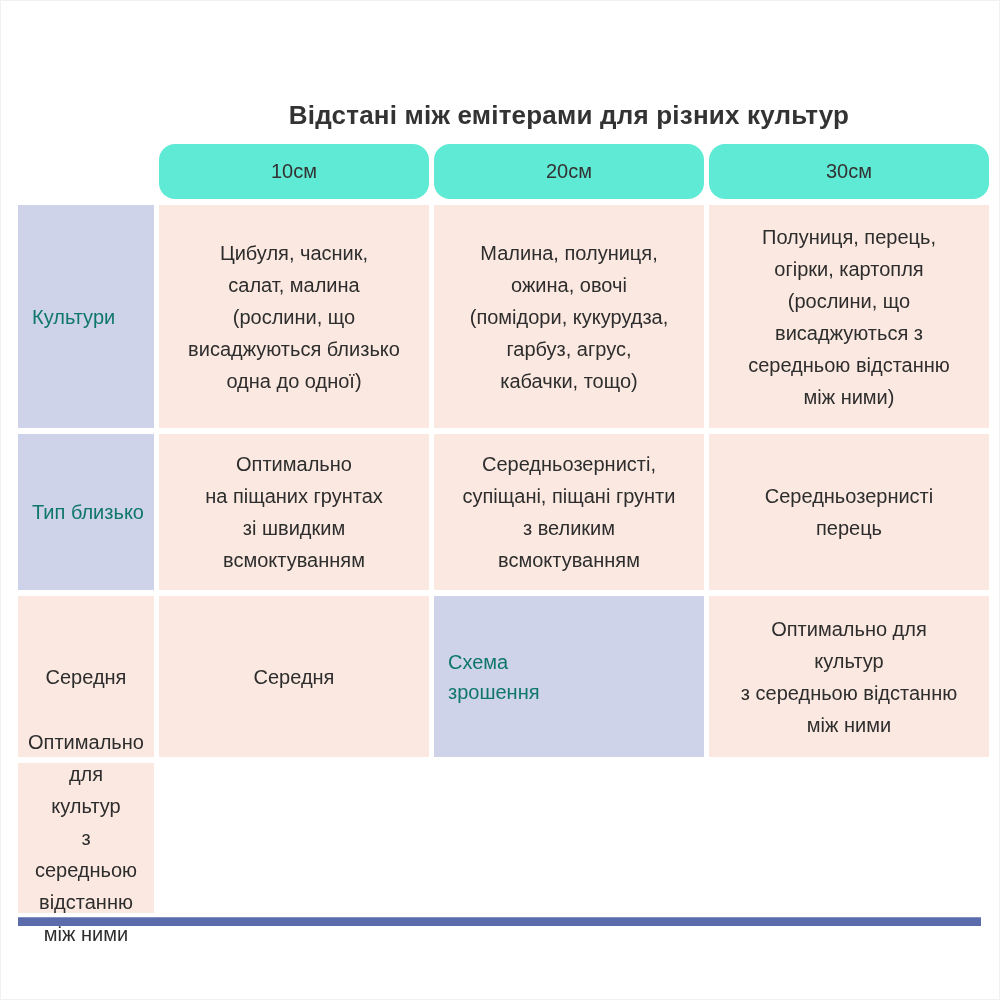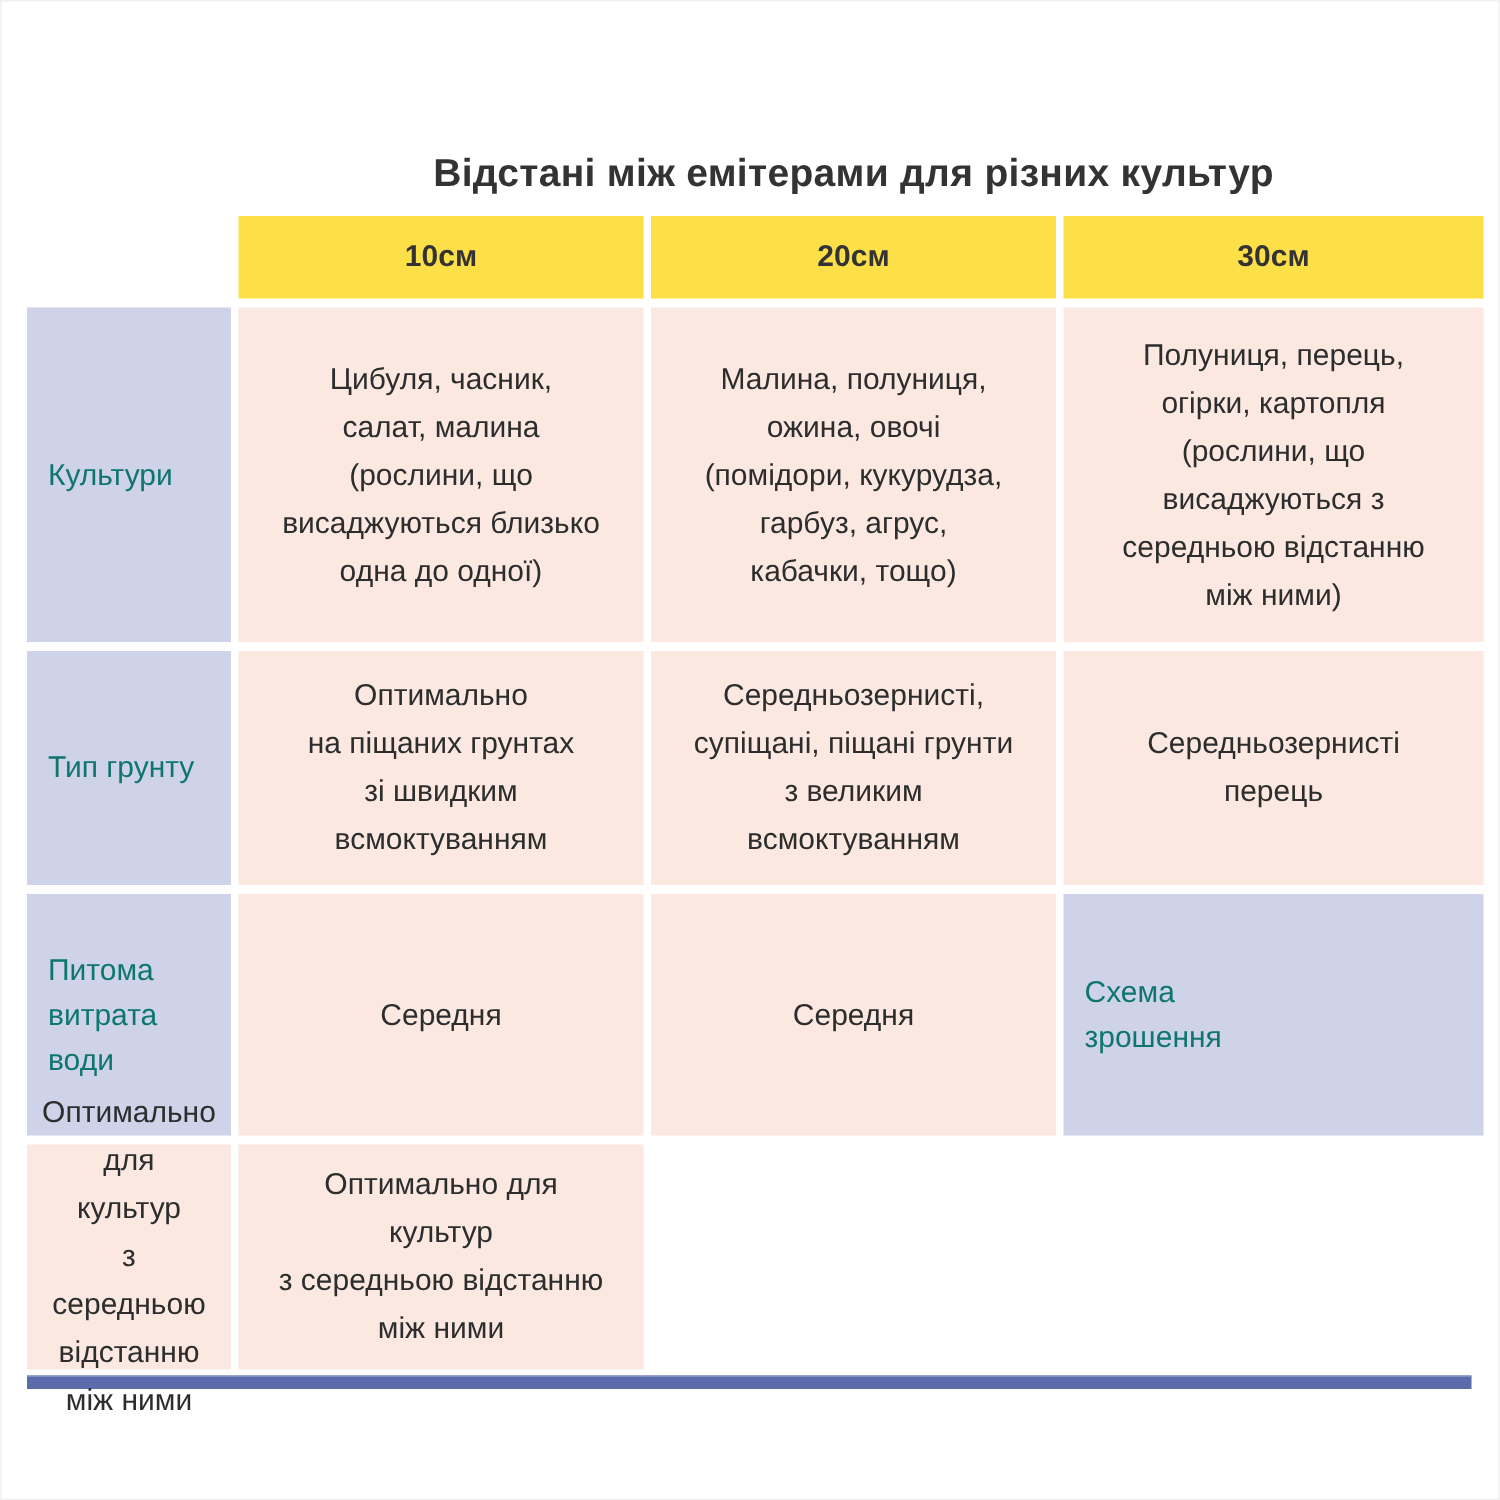--- a/index.html
+++ b/index.html
@@ -34,27 +34,28 @@
   .grid {
     display: grid;
     grid-template-columns: 136px 270px 270px 280px;
     grid-template-rows: 55px 223px 156px 161px 150px;
     column-gap: 5px;
     row-gap: 6px;
     width: 971px;
   }
   .corner { background: transparent; }
   .hdr {
-    background: #fde047;
+    background: #5eead4;
     display: flex;
     align-items: center;
     justify-content: center;
     font-size: 20px;
-    font-weight: bold;
+    font-weight: normal;
     color: #333333;
+    border-radius: 16px;
   }
   .rowhdr {
     background: #ced3e9;
     display: flex;
     align-items: center;
     padding-left: 14px;
     padding-right: 6px;
     font-size: 20px;
     line-height: 1.5;
     white-space: pre-line;
@@ -107,35 +108,32 @@
 (помідори, кукурудза,
 гарбуз, агрус,
 кабачки, тощо)</div>
     <div class="cell">Полуниця, перець,
 огірки, картопля
 (рослини, що
 висаджуються з
 середньою відстанню
 між ними)</div>
 
-    <div class="rowhdr">Тип грунту</div>
+    <div class="rowhdr">Тип близько</div>
     <div class="cell">Оптимально
 на піщаних грунтах
 зі швидким
 всмоктуванням</div>
     <div class="cell">Середньозернисті,
 супіщані, піщані грунти
 з великим
 всмоктуванням</div>
     <div class="cell">Середньозернисті
 перець</div>
 
-    <div class="rowhdr">Питома
-витрата
-води</div>
     <div class="cell">Середня</div>
     <div class="cell">Середня</div>
 
     <div class="rowhdr">Схема
 зрошення</div>
     <div class="cell">Оптимально для
 культур
 з середньою відстанню
 між ними</div>
     <div class="cell">Оптимально для

